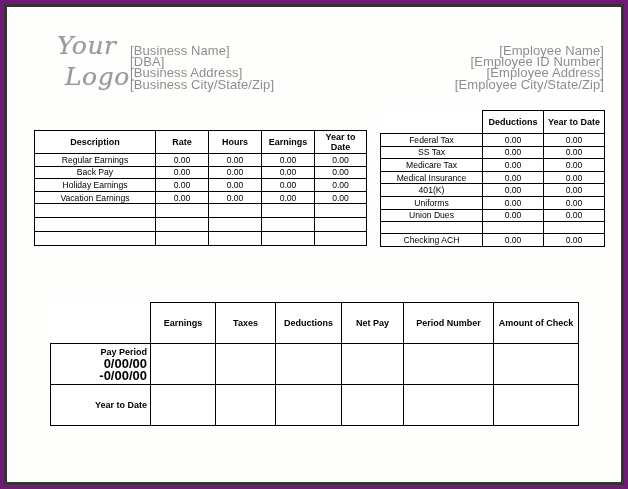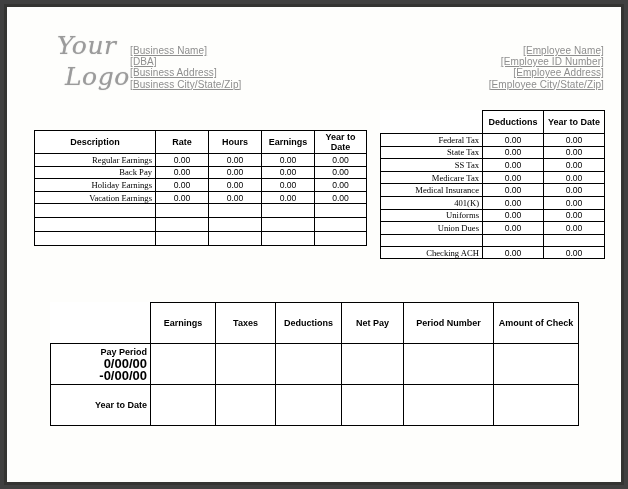--- a/index.html
+++ b/index.html
@@ -9,21 +9,21 @@
     background: #ffffff;
   }
   body {
     font-family: "Liberation Sans", sans-serif;
   }
   .page {
     position: relative;
     width: 628px;
     height: 489px;
     box-sizing: border-box;
-    background: #404040;
+    background: #701a75;
     overflow: hidden;
   }
   
   .page-frame {
     position: absolute;
     left: 4px;
     top: 4px;
     width: 620px;
     height: 481px;
     box-sizing: border-box;
@@ -50,26 +50,25 @@
     font-size: 25px;
     line-height: 31px;
     letter-spacing: 0.5px;
     text-shadow: 0 0 1px rgba(150,150,150,0.6);
   }
   .logo .logo-line { display: block; }
   .logo .logo-line-2 { padding-left: 8px; }
 
   .addr-block {
     position: absolute;
-    font-size: 10px;
+    font-size: 13px;
     line-height: 11.2px;
     color: #8e8e8e;
     letter-spacing: 0.1px;
     white-space: nowrap;
-    text-decoration: underline;
   }
   .addr-business {
     left: 130px;
     top: 45px;
     text-align: left;
   }
   .addr-employee {
     right: 24px;
     top: 45px;
     text-align: right;
@@ -97,22 +96,21 @@
   table.grid th {
     font-weight: bold;
     text-align: center;
     font-size: 9px;
     white-space: normal;
   }
   td.num {
     text-align: center;
   }
   td.lbl {
-    text-align: right;
-    font-family: Liberation Serif, serif;
+    text-align: center;
   }
 
   
   #earnings-table {
     left: 34px;
     top: 130px;
     width: 332px;
   }
   #earnings-table th { height: 22px; }
   #earnings-table td { height: 11.6px; }
@@ -273,25 +271,20 @@
       <thead>
         <tr>
           <td class="corner"></td>
           <th>Deductions</th>
           <th>Year to Date</th>
         </tr>
       </thead>
       <tbody>
         <tr>
           <td class="lbl">Federal Tax</td>
-          <td class="num">0.00</td>
-          <td class="num">0.00</td>
-        </tr>
-        <tr>
-          <td class="lbl">State Tax</td>
           <td class="num">0.00</td>
           <td class="num">0.00</td>
         </tr>
         <tr>
           <td class="lbl">SS Tax</td>
           <td class="num">0.00</td>
           <td class="num">0.00</td>
         </tr>
         <tr>
           <td class="lbl">Medicare Tax</td>

